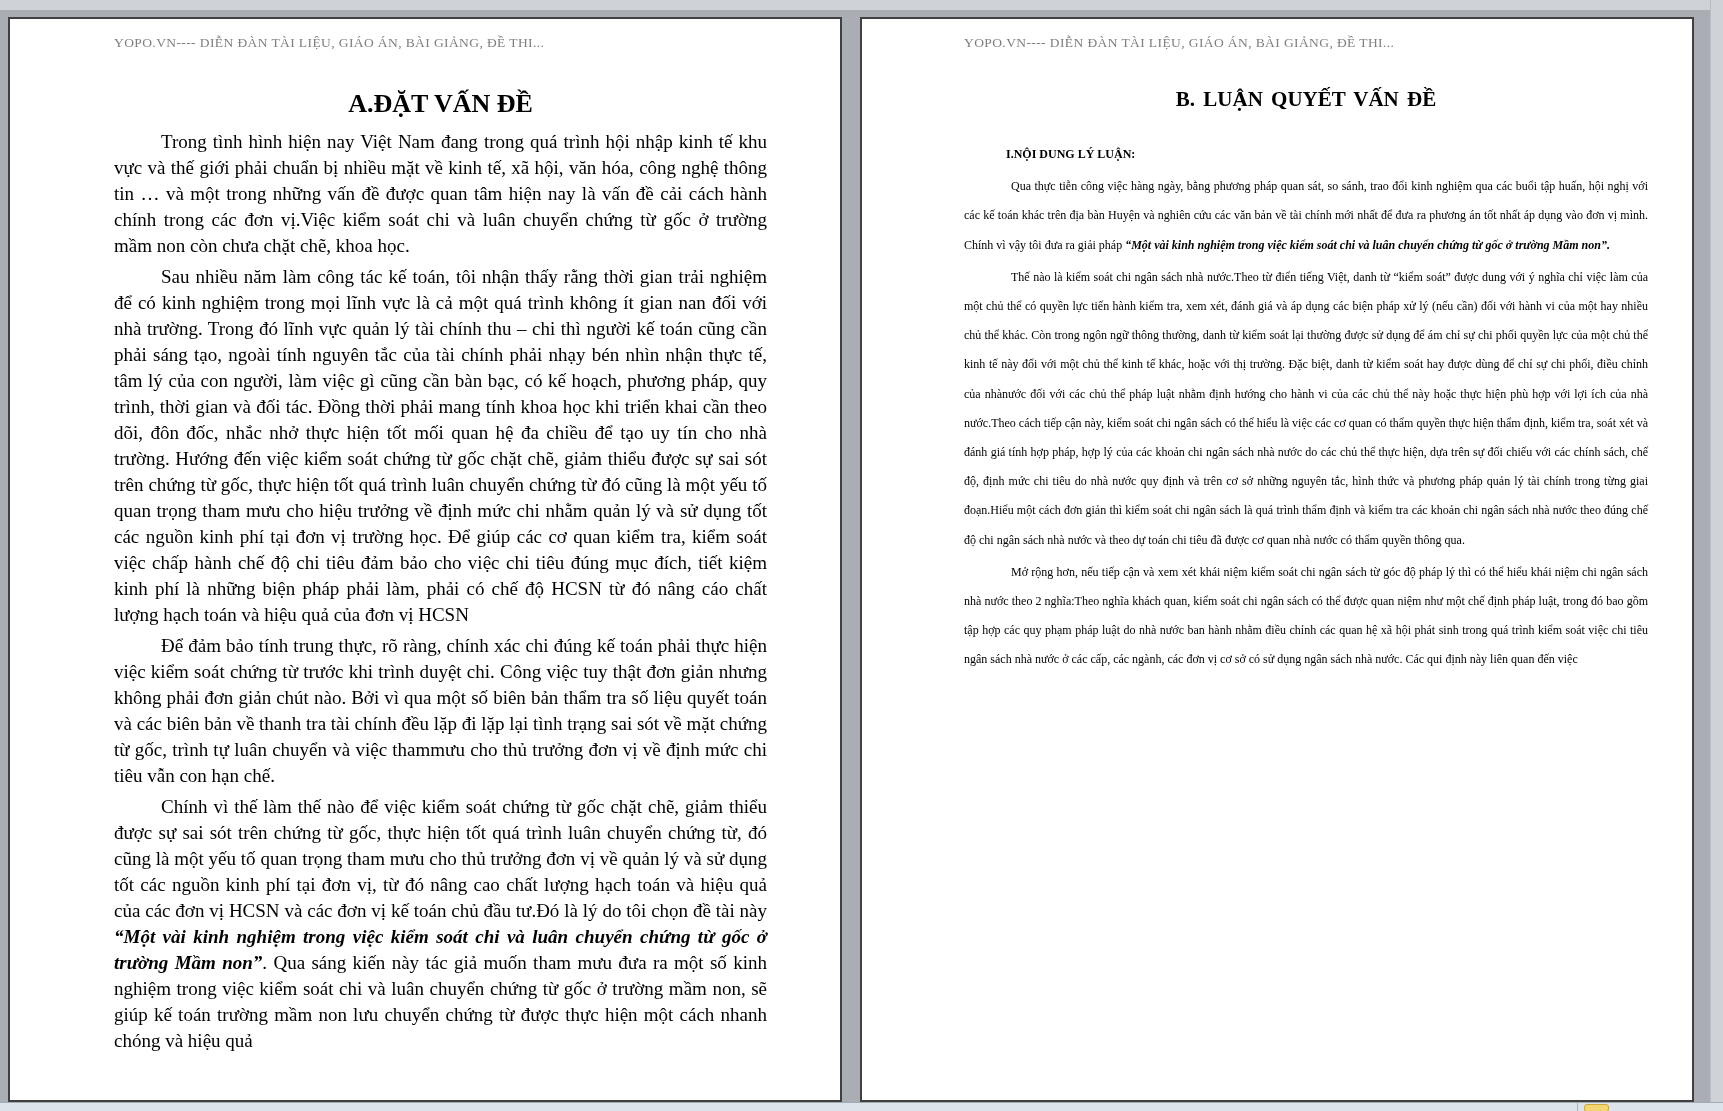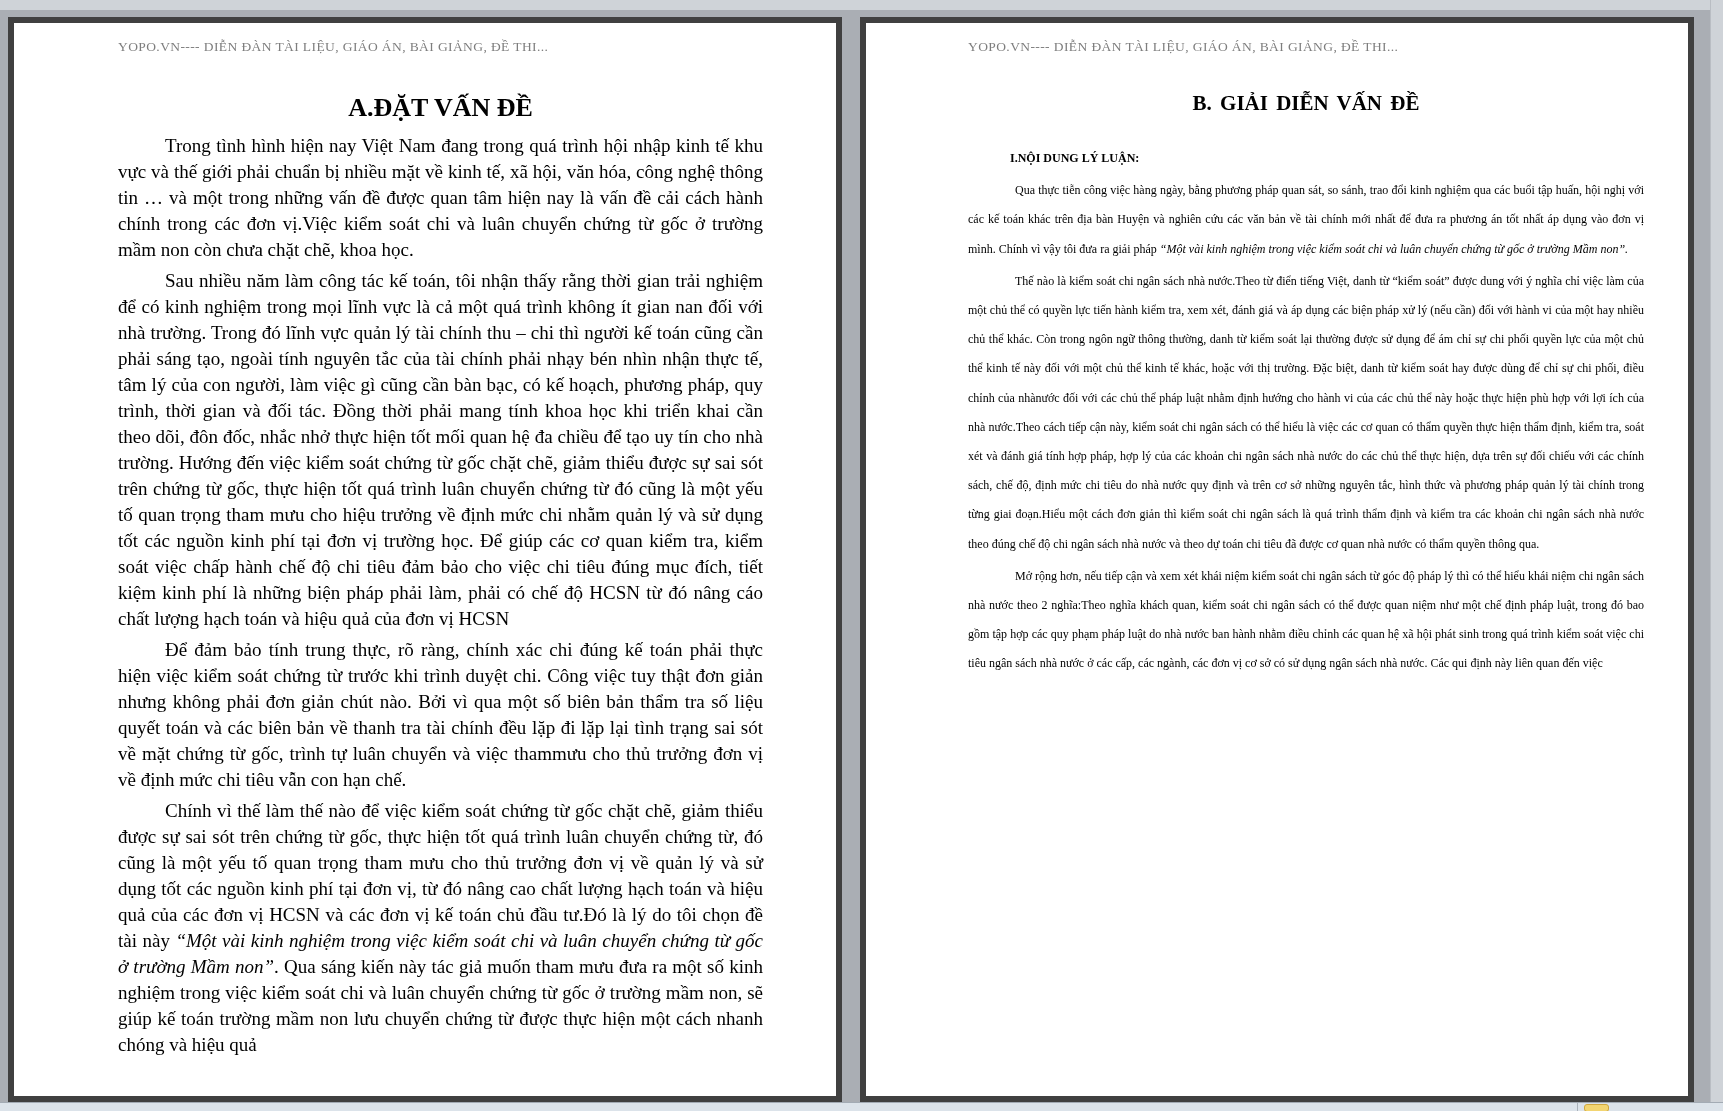--- a/index.html
+++ b/index.html
@@ -1,36 +1,36 @@
 <!DOCTYPE html>
 <html><head>
 <meta charset="utf-8">
 <style>
   html,body{margin:0;padding:0;}
   body{width:1723px;height:1111px;overflow:hidden;background:#aaaeb4;
        font-family:"Liberation Serif","DejaVu Serif",serif;}
   .workspace{position:relative;width:1723px;height:1111px;background:#aaaeb4;}
   .topstrip{position:absolute;left:0;top:0;width:1723px;height:10px;background:#cfd3d8;}
   .page{position:absolute;top:17px;height:1085px;background:#ffffff;
-        border:6px solid #404040;box-sizing:border-box;overflow:hidden;}
+        border:2px solid #404040;box-sizing:border-box;overflow:hidden;}
   .page-left{left:8px;width:834px;}
   .page-right{left:860px;width:834px;}
   .page-inner{position:relative;height:100%;box-sizing:border-box;}
   .page-left  .page-inner{padding:16px 73px 0 104px;}
   .page-right .page-inner{padding:16px 44px 0 102px;}
   .doc-header{font-size:13.5px;color:#7e7e7e;letter-spacing:0.4px;white-space:nowrap;}
   .doc-title{text-align:center;font-weight:bold;color:#000;}
   .page-left  .doc-title{font-size:26px;margin:38px 0 10px 0;}
   .page-right .doc-title{font-size:21px;margin:36px 0 0 0;word-spacing:3px;}
   .para{margin:0 0 5px 0;text-align:justify;text-indent:47px;color:#000;}
   .page-left  .para{font-size:19px;line-height:26px;}
   .page-right .para{font-size:12px;line-height:29.2px;margin-bottom:3px;}
   .para.hd{font-weight:bold;text-indent:42px;text-align:left;}
   .page-right .para.hd{margin-top:28px;}
-  .bi{font-weight:normal;font-style:italic;}
+  .bi{font-weight:bold;font-style:italic;}
   .vscrollbar{position:absolute;left:1710px;top:0;width:13px;height:1102px;
               background:#cfd3d8;border-left:1px solid #b9bdc3;box-sizing:border-box;}
   .hscrollbar{position:absolute;left:0;top:1102px;width:1723px;height:9px;
               background:#dce3ea;border-top:1px solid #a3abb4;box-sizing:border-box;}
   .hsep{position:absolute;left:1577px;top:0;width:1px;height:100%;background:#aab2ba;}
   .hthumb{position:absolute;left:1584px;top:1px;width:25px;height:8px;
           background:#f3d571;border:1px solid #cfa73f;border-radius:3px;box-sizing:border-box;}
 </style>
 </head>
 <body>
@@ -47,21 +47,21 @@
           <p class="para"><span>Sau nhiều năm làm công tác kế toán, tôi nhận thấy rằng thời gian trải nghiệm để có kinh nghiệm trong mọi lĩnh vực là cả một quá trình không ít gian nan đối với nhà trường. Trong đó lĩnh vực quản lý tài chính thu – chi thì người kế toán cũng cần phải sáng tạo, ngoài tính nguyên tắc của tài chính phải nhạy bén nhìn nhận thực tế, tâm lý của con người, làm việc gì cũng cần bàn bạc, có kế hoạch, phương pháp, quy trình, thời gian và đối tác. Đồng thời phải mang tính khoa học khi triển khai cần theo dõi, đôn đốc, nhắc nhở thực hiện tốt mối quan hệ đa chiều để tạo uy tín cho nhà trường. Hướng đến việc kiểm soát chứng từ gốc chặt chẽ, giảm thiểu được sự sai sót trên chứng từ gốc, thực hiện tốt quá trình luân chuyển chứng từ đó cũng là một yếu tố quan trọng tham mưu cho hiệu trưởng về định mức chi nhằm quản lý và sử dụng tốt các nguồn kinh phí tại đơn vị trường học. Để giúp các cơ quan kiểm tra, kiểm soát việc chấp hành chế độ chi tiêu đảm bảo cho việc chi tiêu đúng mục đích, tiết kiệm kinh phí là những biện pháp phải làm, phải có chế độ HCSN từ đó nâng cáo chất lượng hạch toán và hiệu quả của đơn vị HCSN</span></p>
           <p class="para"><span>Để đảm bảo tính trung thực, rõ ràng, chính xác chi đúng kế toán phải thực hiện việc kiểm soát chứng từ trước khi trình duyệt chi. Công việc tuy thật đơn giản nhưng không phải đơn giản chút nào. Bởi vì qua một số biên bản thẩm tra số liệu quyết toán và các biên bản về thanh tra tài chính đều lặp đi lặp lại tình trạng sai sót về mặt chứng từ gốc, trình tự luân chuyển và việc thammưu cho thủ trưởng đơn vị về định mức chi tiêu vẫn con hạn chế.</span></p>
           <p class="para"><span>Chính vì thế làm thế nào để việc kiểm soát chứng từ gốc chặt chẽ, giảm thiểu được sự sai sót trên chứng từ gốc, thực hiện tốt quá trình luân chuyển chứng từ, đó cũng là một yếu tố quan trọng tham mưu cho thủ trưởng đơn vị về quản lý và sử dụng tốt các nguồn kinh phí tại đơn vị, từ đó nâng cao chất lượng hạch toán và hiệu quả của các đơn vị HCSN và các đơn vị kế toán chủ đầu tư.Đó là lý do tôi chọn đề tài này </span><span class="bi">“Một vài kinh nghiệm trong việc kiểm soát chi và luân chuyển chứng từ gốc ở trường Mầm non”</span><span>. Qua sáng kiến này tác giả muốn tham mưu đưa ra một số kinh nghiệm trong việc kiểm soát chi và luân chuyển chứng từ gốc ở trường mầm non, sẽ giúp kế toán trường mầm non lưu chuyển chứng từ được thực hiện một cách nhanh chóng và hiệu quả</span></p>
         </div>
     </div>
   </div>
 
   <div class="page page-right">
     <div class="page-inner">
       <div class="doc-header">YOPO.VN---- DIỄN ĐÀN TÀI LIỆU, GIÁO ÁN, BÀI GIẢNG, ĐỀ THI...</div>
-      <div class="doc-title">B. GIẢI DIỄN VẤN ĐỀ</div>
+      <div class="doc-title">B. LUẬN QUYẾT VẤN ĐỀ</div>
       <div class="doc-body">
           <p class="para hd"><span>I.NỘI DUNG LÝ LUẬN:</span></p>
           <p class="para"><span>Qua thực tiễn công việc hàng ngày, bằng phương pháp quan sát, so sánh, trao đổi kinh nghiệm qua các buổi tập huấn, hội nghị với các kế toán khác trên địa bàn Huyện và nghiên cứu các văn bản về tài chính mới nhất để đưa ra phương án tốt nhất áp dụng vào đơn vị mình. Chính vì vậy tôi đưa ra giải pháp </span><span class="bi">“Một vài kinh nghiệm trong việc kiểm soát chi và luân chuyển chứng từ gốc ở trường Mầm non”.</span></p>
           <p class="para"><span>Thế nào là kiểm soát chi ngân sách nhà nước.Theo từ điển tiếng Việt, danh từ “kiểm soát” được dung với ý nghĩa chỉ việc làm của một chủ thể có quyền lực tiến hành kiểm tra, xem xét, đánh giá và áp dụng các biện pháp xử lý (nếu cần) đối với hành vi của một hay nhiều chủ thể khác. Còn trong ngôn ngữ thông thường, danh từ kiểm soát lại thường được sử dụng để ám chỉ sự chi phối quyền lực của một chủ thể kinh tế này đối với một chủ thể kinh tế khác, hoặc với thị trường. Đặc biệt, danh từ kiểm soát hay được dùng để chỉ sự chi phối, điều chỉnh của nhànước đối với các chủ thể pháp luật nhằm định hướng cho hành vi của các chủ thể này hoặc thực hiện phù hợp với lợi ích của nhà nước.Theo cách tiếp cận này, kiểm soát chi ngân sách có thể hiểu là việc các cơ quan có thẩm quyền thực hiện thẩm định, kiểm tra, soát xét và đánh giá tính hợp pháp, hợp lý của các khoản chi ngân sách nhà nước do các chủ thể thực hiện, dựa trên sự đối chiếu với các chính sách, chế độ, định mức chi tiêu do nhà nước quy định và trên cơ sở những nguyên tắc, hình thức và phương pháp quản lý tài chính trong từng giai đoạn.Hiểu một cách đơn giản thì kiểm soát chi ngân sách là quá trình thẩm định và kiểm tra các khoản chi ngân sách nhà nước theo đúng chế độ chi ngân sách nhà nước và theo dự toán chi tiêu đã được cơ quan nhà nước có thẩm quyền thông qua.</span></p>
           <p class="para"><span>Mở rộng hơn, nếu tiếp cận và xem xét khái niệm kiểm soát chi ngân sách từ góc độ pháp lý thì có thể hiểu khái niệm chi ngân sách nhà nước theo 2 nghĩa:Theo nghĩa khách quan, kiểm soát chi ngân sách có thể được quan niệm như một chế định pháp luật, trong đó bao gồm tập hợp các quy phạm pháp luật do nhà nước ban hành nhằm điều chỉnh các quan hệ xã hội phát sinh trong quá trình kiểm soát việc chi tiêu ngân sách nhà nước ở các cấp, các ngành, các đơn vị cơ sở có sử dụng ngân sách nhà nước. Các qui định này liên quan đến việc</span></p>
         </div>
     </div>
   </div>
 
   <div class="vscrollbar"></div>

